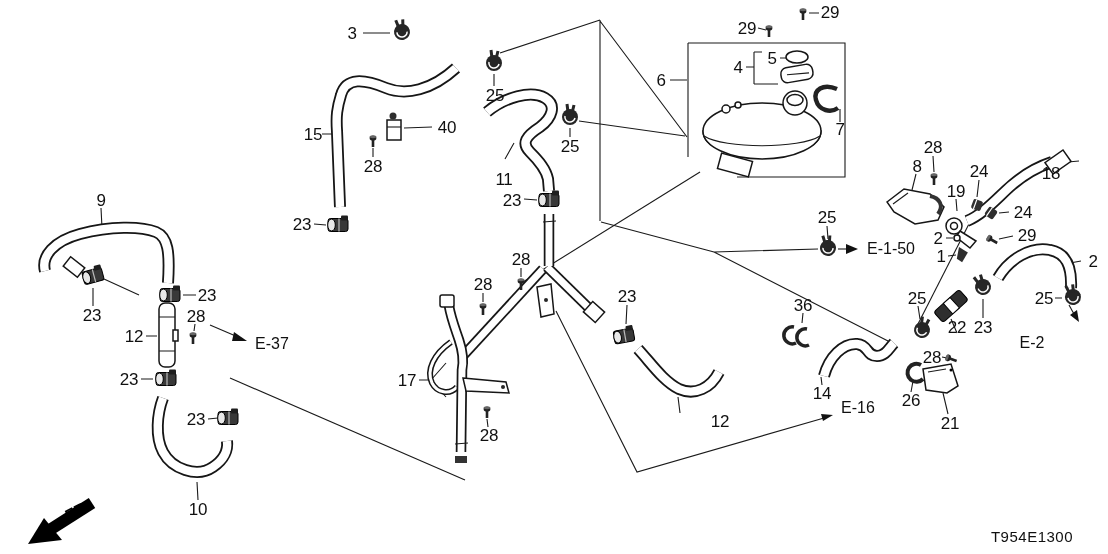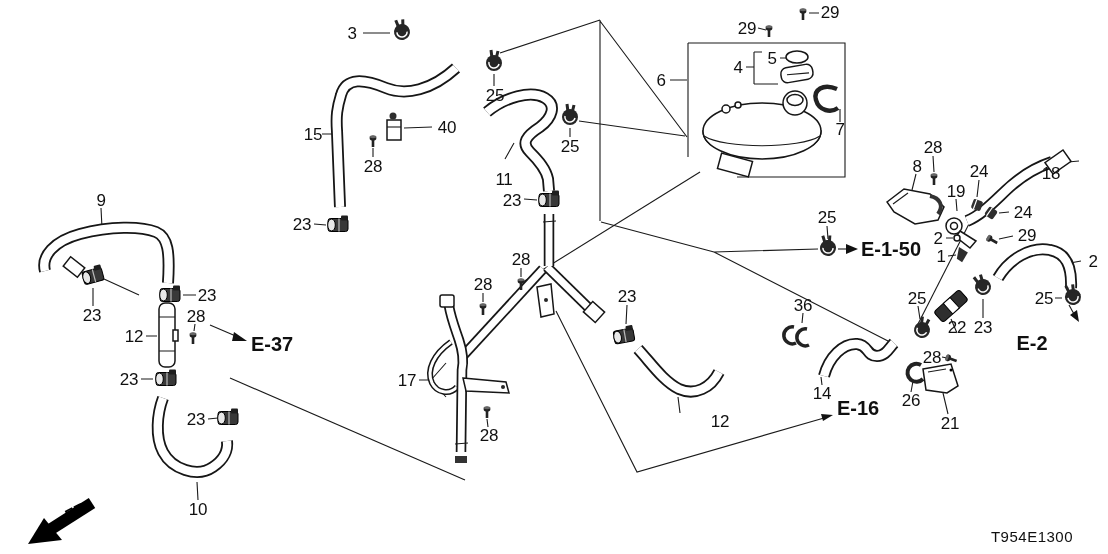--- a/index.html
+++ b/index.html
@@ -1,21 +1,21 @@
 <!DOCTYPE html>
 <html><head>
 <meta charset="utf-8">
 <style>
   html,body{margin:0;padding:0;background:#fff;}
   .stage{position:relative;width:1108px;height:554px;background:#fff;overflow:hidden;
          font-family:"Liberation Sans",sans-serif;color:#111;}
   .stage svg{position:absolute;left:0;top:0;}
   .callout{position:absolute;transform:translate(-50%,-50%);font-size:17px;line-height:1;
            white-space:nowrap;color:#101010;letter-spacing:-0.3px;}
-  .callout.ref{font-weight:700;font-size:20px;letter-spacing:0;}
+  .callout.ref{font-weight:400;font-size:16px;letter-spacing:0;}
   .drawing-code{position:absolute;left:1032px;top:536px;transform:translate(-50%,-50%);
                 font-size:15px;color:#101010;letter-spacing:0.5px;}
   .fr-label{position:absolute;left:78px;top:511px;transform:translate(-50%,-50%) rotate(-27deg);
             font-weight:700;font-size:16px;color:#000;}
   .thin{fill:none;stroke:#1a1a1a;stroke-width:1.1;}
   .h-out{fill:none;stroke:#161616;stroke-width:12;stroke-linecap:butt;stroke-linejoin:round;}
   .h-in{fill:none;stroke:#ffffff;stroke-width:8.4;stroke-linecap:butt;stroke-linejoin:round;}
   .p-out{fill:none;stroke:#161616;stroke-width:10.5;stroke-linecap:butt;stroke-linejoin:round;}
   .p-in{fill:none;stroke:#ffffff;stroke-width:7;stroke-linecap:butt;stroke-linejoin:round;}
   .t-out{fill:none;stroke:#161616;stroke-width:6;}

